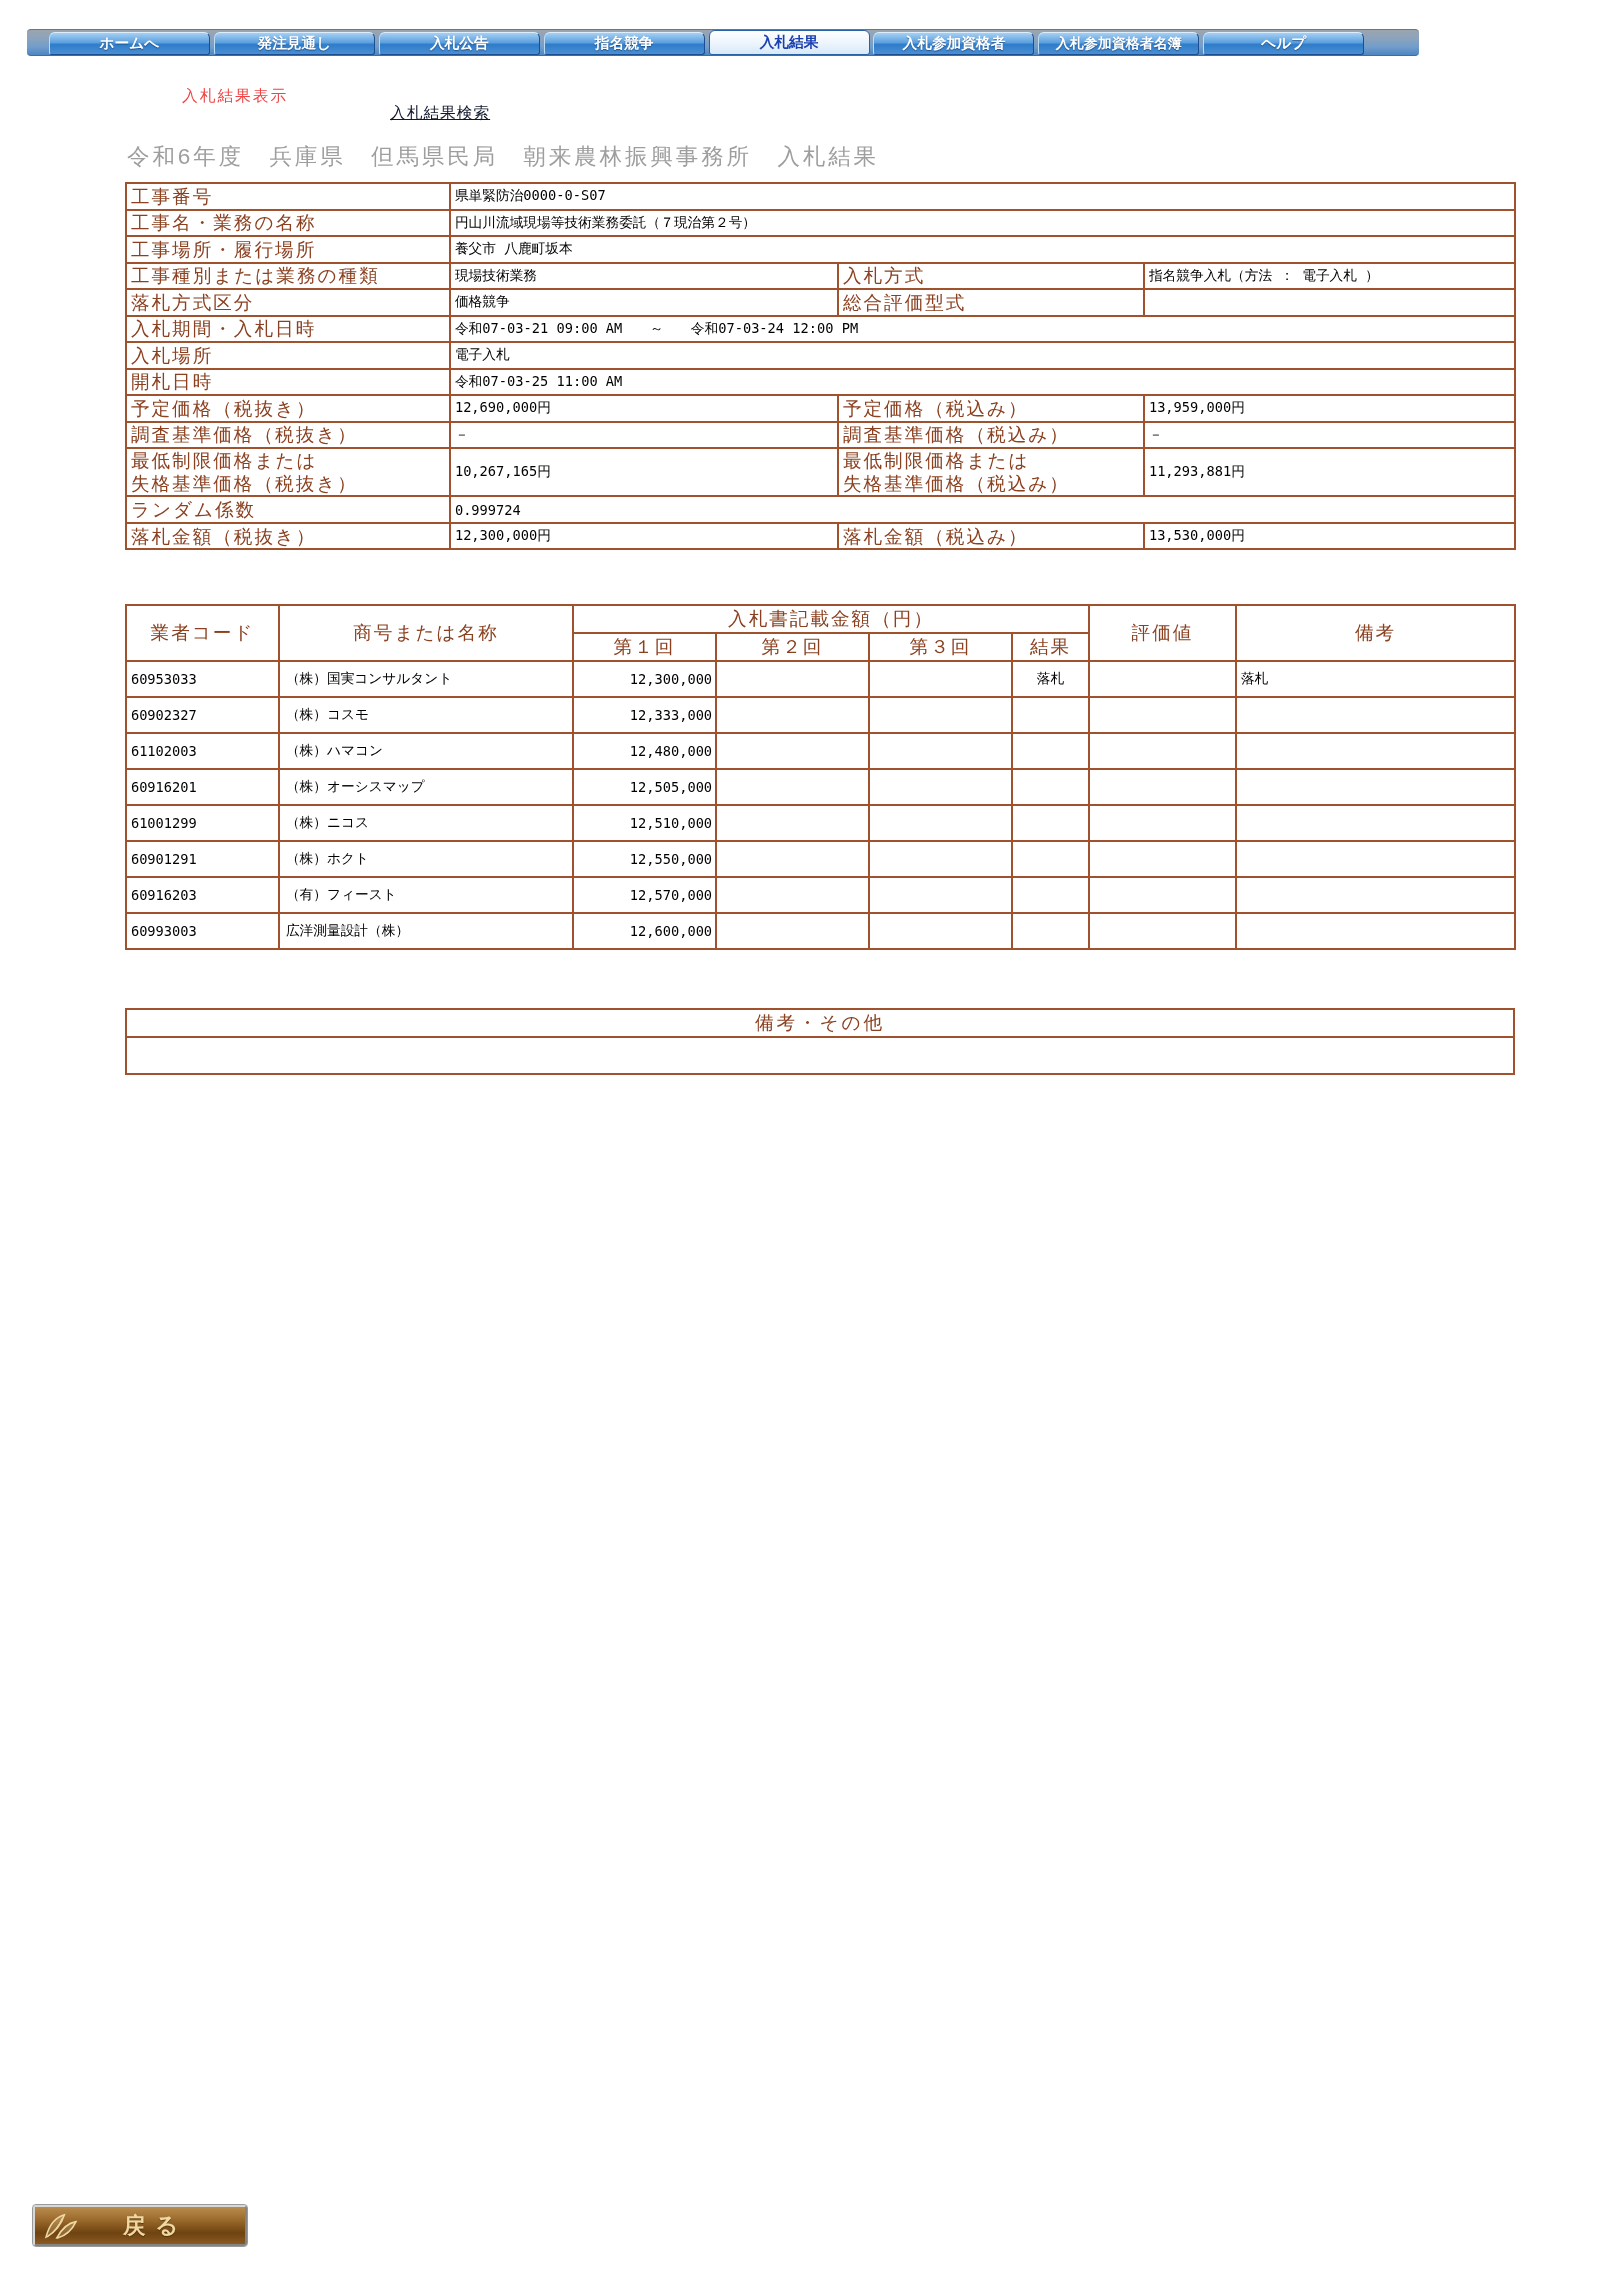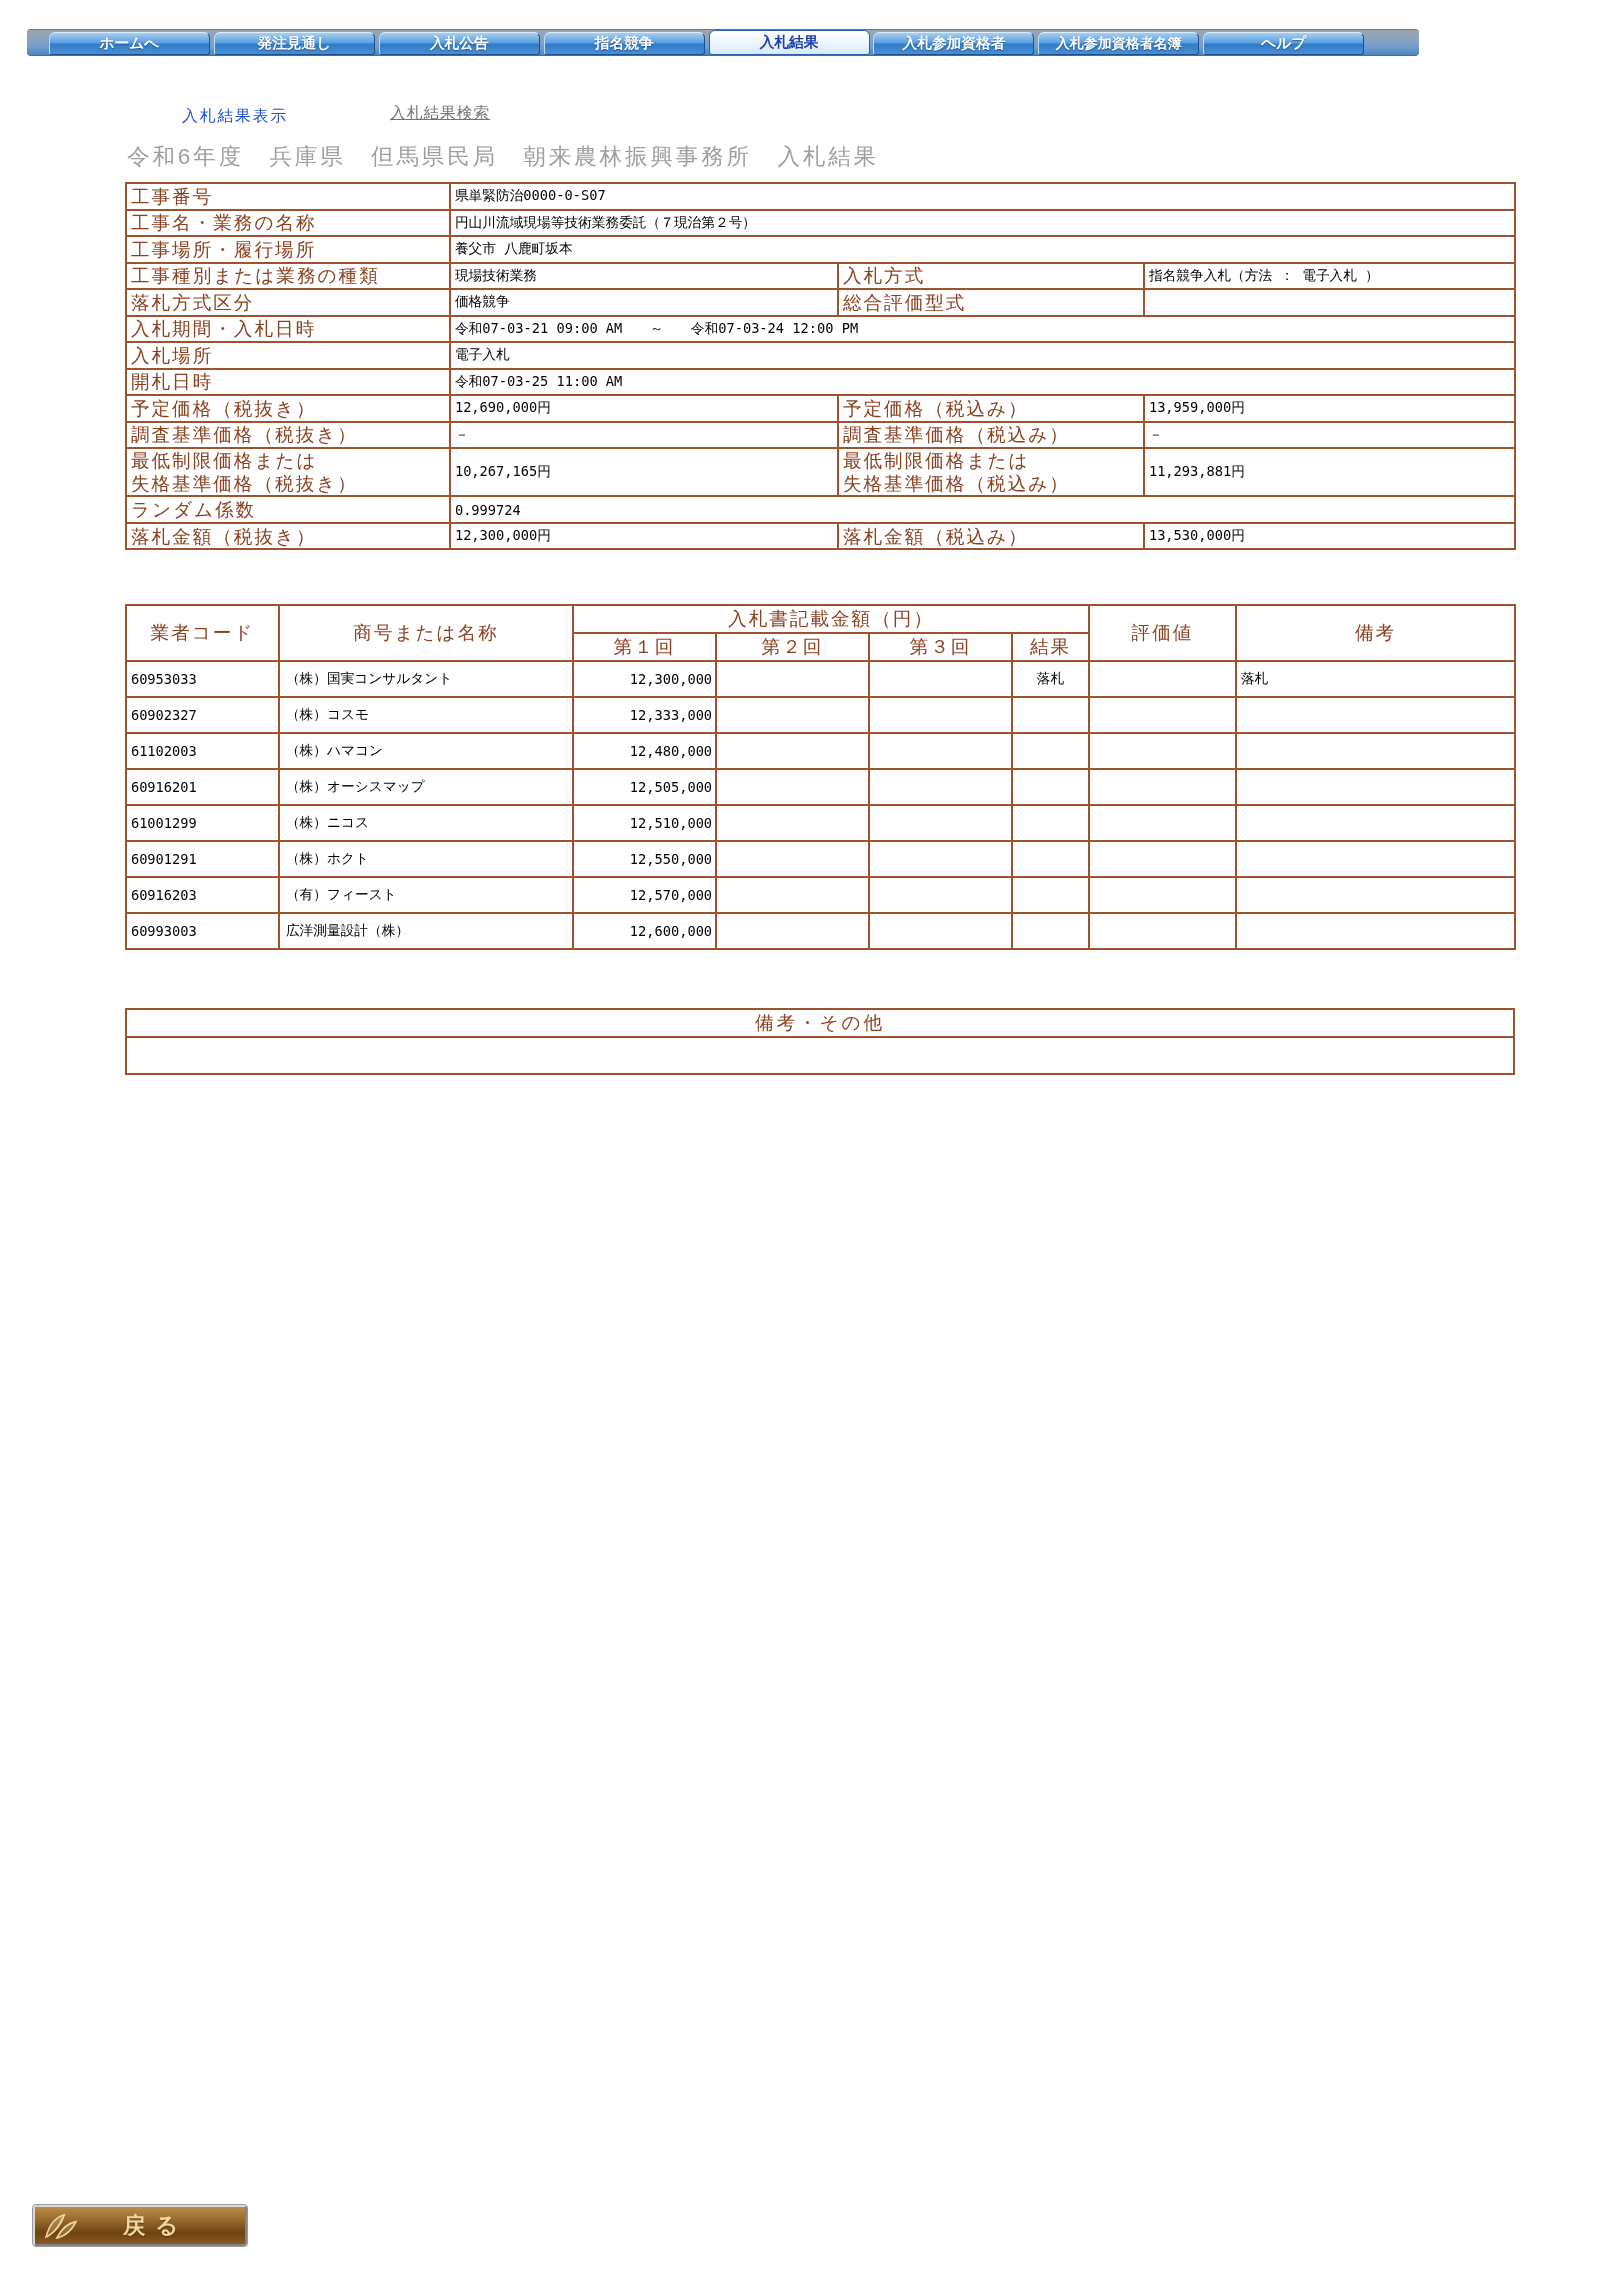--- a/index.html
+++ b/index.html
@@ -23,22 +23,22 @@
     white-space:nowrap; overflow:hidden;
   }
   .tab.small { font-size:14px; letter-spacing:0; }
   .tab.active {
     background:linear-gradient(180deg,#ffffff 0%,#eaf3fc 60%,#d7e8f7 100%);
     color:#1a3fae; text-shadow:none; height:24.5px; line-height:23.5px;
     border:1px solid #2a62a8;
   }
 
   
-  .result-label { position:absolute; left:182px; top:86px; font-size:15.7px; color:#1d4ed8; letter-spacing:2px;margin-top:20px; }
-  .search-link { position:absolute; left:390px; top:103px; font-size:15.7px; color:#737373; text-decoration:underline; cursor:pointer; letter-spacing:1px; }
+  .result-label { position:absolute; left:182px; top:86px; font-size:15.7px; color:#ef4444; letter-spacing:2px; }
+  .search-link { position:absolute; left:390px; top:103px; font-size:15.7px; color:#0f172a; text-decoration:underline; cursor:pointer; letter-spacing:1px; }
 
   
   .page-title { position:absolute; left:127px; top:141px; font-size:22.5px; color:#9e9e9e; letter-spacing:2.9px; white-space:nowrap; }
 
   
   table.grid { border-collapse:collapse; table-layout:fixed; width:1390px; background:#fff; }
   table.grid td, table.grid th { border:2px solid #a0522d; overflow:hidden; }
 
   .details-tbl { position:absolute; left:125px; top:182px; }
   .details-tbl td { height:26.5px; }

